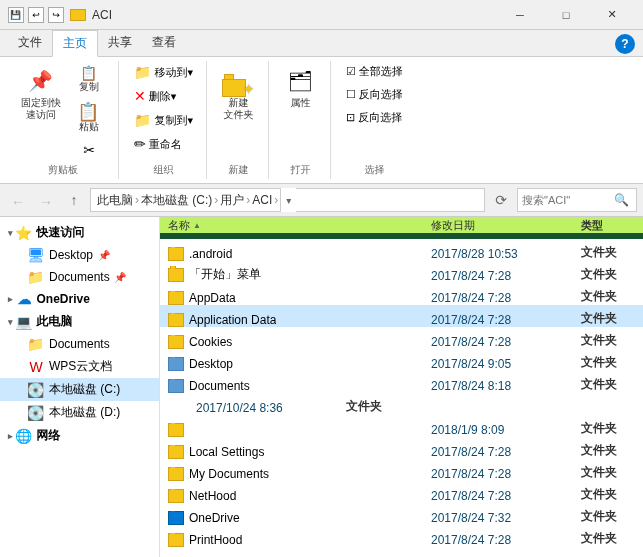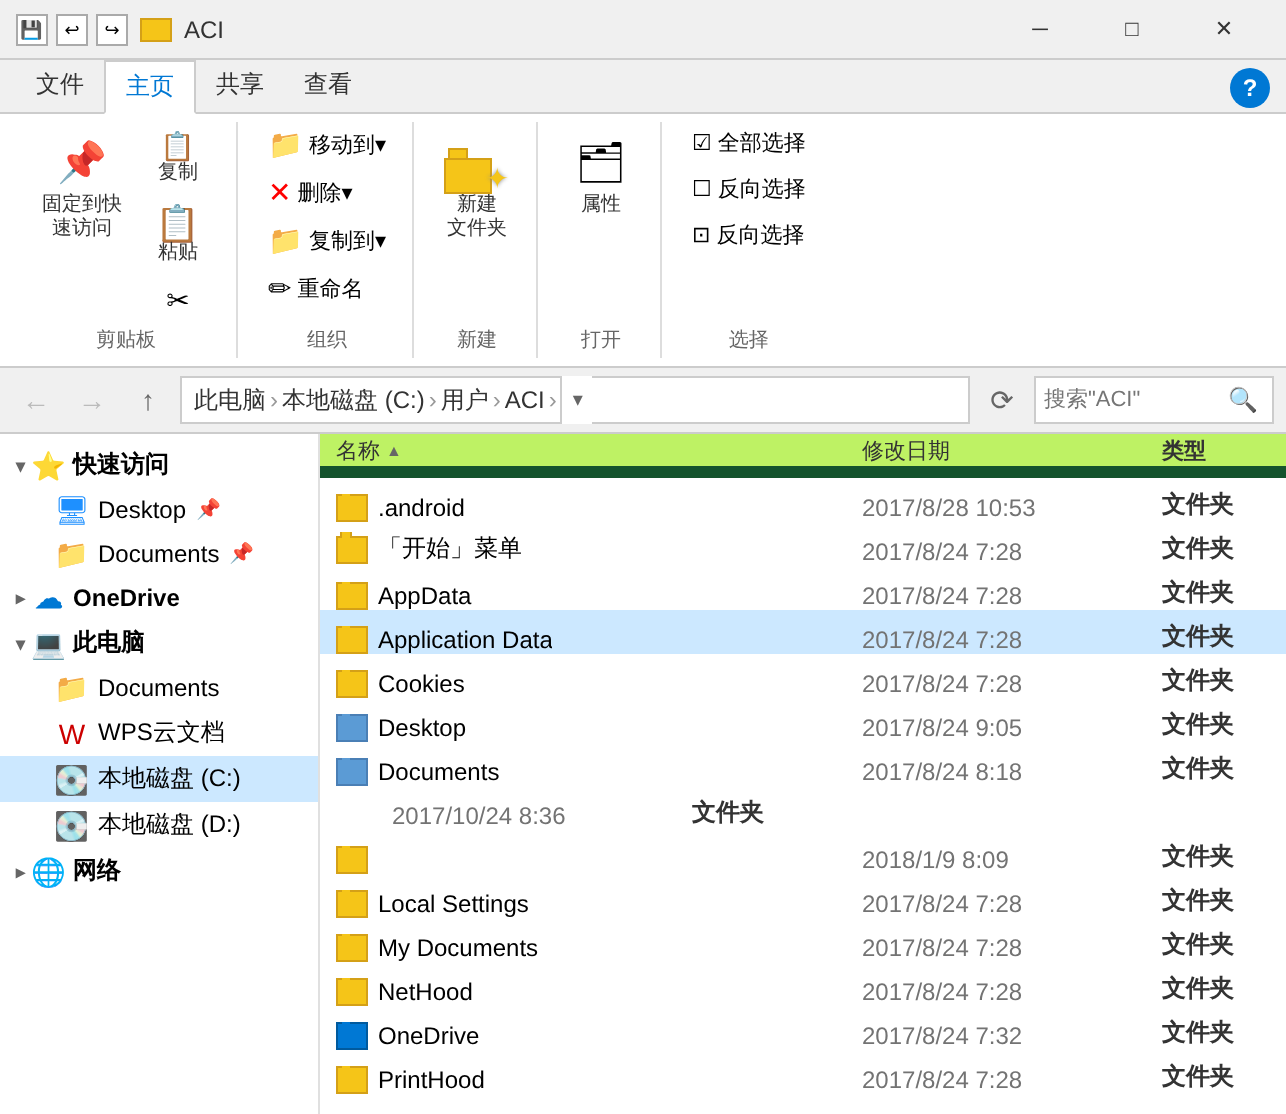--- a/index.html
+++ b/index.html
@@ -69,21 +69,21 @@
     .col-name { flex: 1; }
     .col-date { width: 150px; flex-shrink: 0; margin-left: 28px; }
     .col-type { width: 70px; flex-shrink: 0; font-weight: bold; }
     .sort-arrow { font-size: 8px; color: #666; }
     .file-row { display: flex; align-items: flex-end; height: 22px; font-size: 12px; cursor: pointer; }
     .file-row.selected { background: #cce8ff; }
     .file-row .col { padding: 0 8px; display: flex; align-items: center; gap: 5px; overflow: hidden; white-space: nowrap; }
     .file-icon { width: 16px; height: 14px; background: #f5c518; border: 1px solid #d4a017; flex-shrink: 0; position: relative; }
     .file-icon-tab { width: 6px; height: 4px; background: #f5c518; border: 1px solid #d4a017; border-bottom: none; position: absolute; top: -4px; left: 1px; }
     .file-name { font-size: 12px; overflow: hidden; text-overflow: ellipsis; }
-    .col-date-val { font-size: 12px; color: #737373; }
+    .col-date-val { font-size: 12px; color: #0c4a6e; }
     .col-type-val { font-size: 12px; color: #333; }
 
     
     ::-webkit-scrollbar { width: 10px; }
     ::-webkit-scrollbar-track { background: #f0f0f0; }
     ::-webkit-scrollbar-thumb { background: #c0c0c0; border: 2px solid #f0f0f0; }
     .prop-icon { font-size: 18px; }
   </style>
 </head>
 <body>

